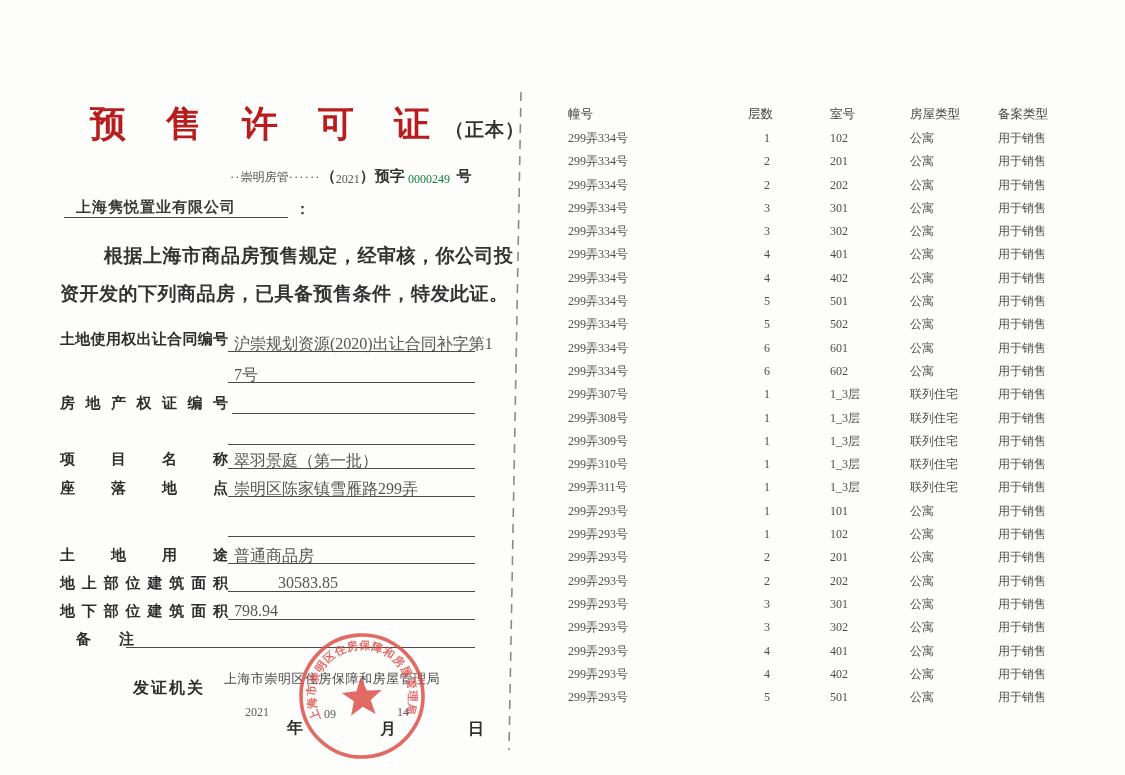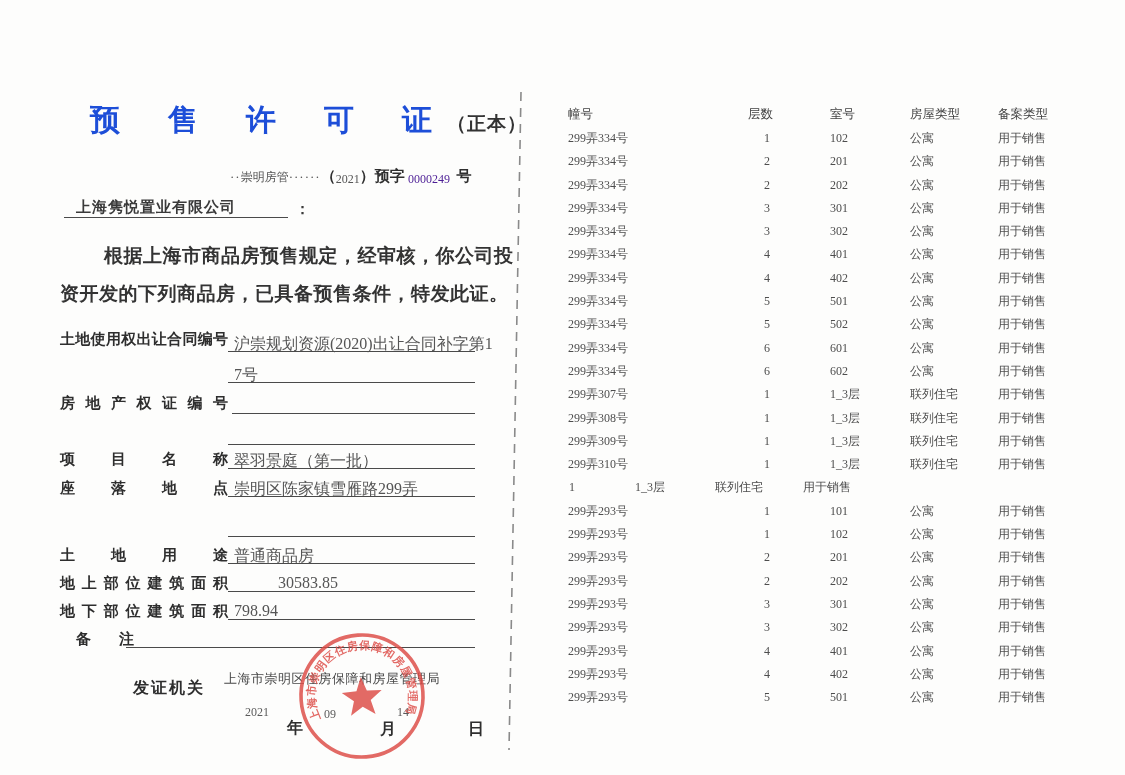--- a/index.html
+++ b/index.html
@@ -3,29 +3,29 @@
 <meta charset="utf-8">
 <style>
   html,body{margin:0;padding:0;background:#e8e8e8;}
   #page{position:relative;width:1125px;height:775px;background:#fdfdfc;overflow:hidden;
         font-family:"Liberation Serif","DejaVu Serif",serif;color:#3c3c3c;}
   .abs{position:absolute;}
 
   
   .title1{font-family:"Liberation Sans","DejaVu Sans",sans-serif;font-weight:700;
           font-size:21px;letter-spacing:13px;color:#2b2b2b;}
-  .title2{font-family:Liberation Mono, monospace;font-weight:700;
-          font-size:30px;letter-spacing:15px;color:#1d4ed8;white-space:nowrap;}
+  .title2{font-family:Liberation Sans, sans-serif;font-weight:700;
+          font-size:36px;letter-spacing:15px;color:#b91c1c;white-space:nowrap;}
   .title2-suffix{font-size:19px;letter-spacing:1px;font-weight:600;color:#333;}
   .serial{font-size:13px;color:#444;white-space:nowrap;}
   .serial .dots{letter-spacing:1px;color:#555;}
   .serial .office{font-size:12px;color:#555;font-family:Liberation Serif, serif;}
   .serial .yr{font-size:12px;position:relative;top:2px;color:#555;}
   .serial .big{font-size:15px;font-weight:700;color:#2f2f2f;font-family:"Liberation Sans",sans-serif;}
-  .serial .num{font-size:12px;color:#4c1d95;position:relative;top:2px;}
+  .serial .num{font-size:12px;color:#15803d;position:relative;top:2px;}
   .company{font-size:15px;font-weight:600;color:#3a3a3a;letter-spacing:1px;}
   .body-par{font-family:"Liberation Sans","DejaVu Sans",sans-serif;font-weight:600;
             font-size:19px;color:#333;letter-spacing:0.5px;white-space:nowrap;}
   .flabel{font-size:15px;font-weight:700;color:#2e2e2e;display:inline-block;
           text-align:justify;text-align-last:justify;white-space:normal;}
   .fvalue{font-size:16px;color:#555;white-space:nowrap;}
   .fline{border-bottom:1.2px solid #4a4a4a;height:0;}
   .issuer-label{font-size:16px;font-weight:700;letter-spacing:2px;color:#2e2e2e;}
   .issuer-value{font-size:13px;color:#474747;letter-spacing:0.5px;}
   .date-glyph{font-size:16px;font-weight:700;color:#2e2e2e;}
@@ -235,20 +235,21 @@
         <div class="c4">用于销售</div>
       </div>
         <div class="trow" style="">
         <div class="c0">299弄310号</div>
         <div class="c1">1</div>
         <div class="c2">1_3层</div>
         <div class="c3">联列住宅</div>
         <div class="c4">用于销售</div>
       </div>
         <div class="trow" style="">
+        <div class="c0">299弄311号</div>
         <div class="c1">1</div>
         <div class="c2">1_3层</div>
         <div class="c3">联列住宅</div>
         <div class="c4">用于销售</div>
       </div>
         <div class="trow" style="">
         <div class="c0">299弄293号</div>
         <div class="c1">1</div>
         <div class="c2">101</div>
         <div class="c3">公寓</div>

